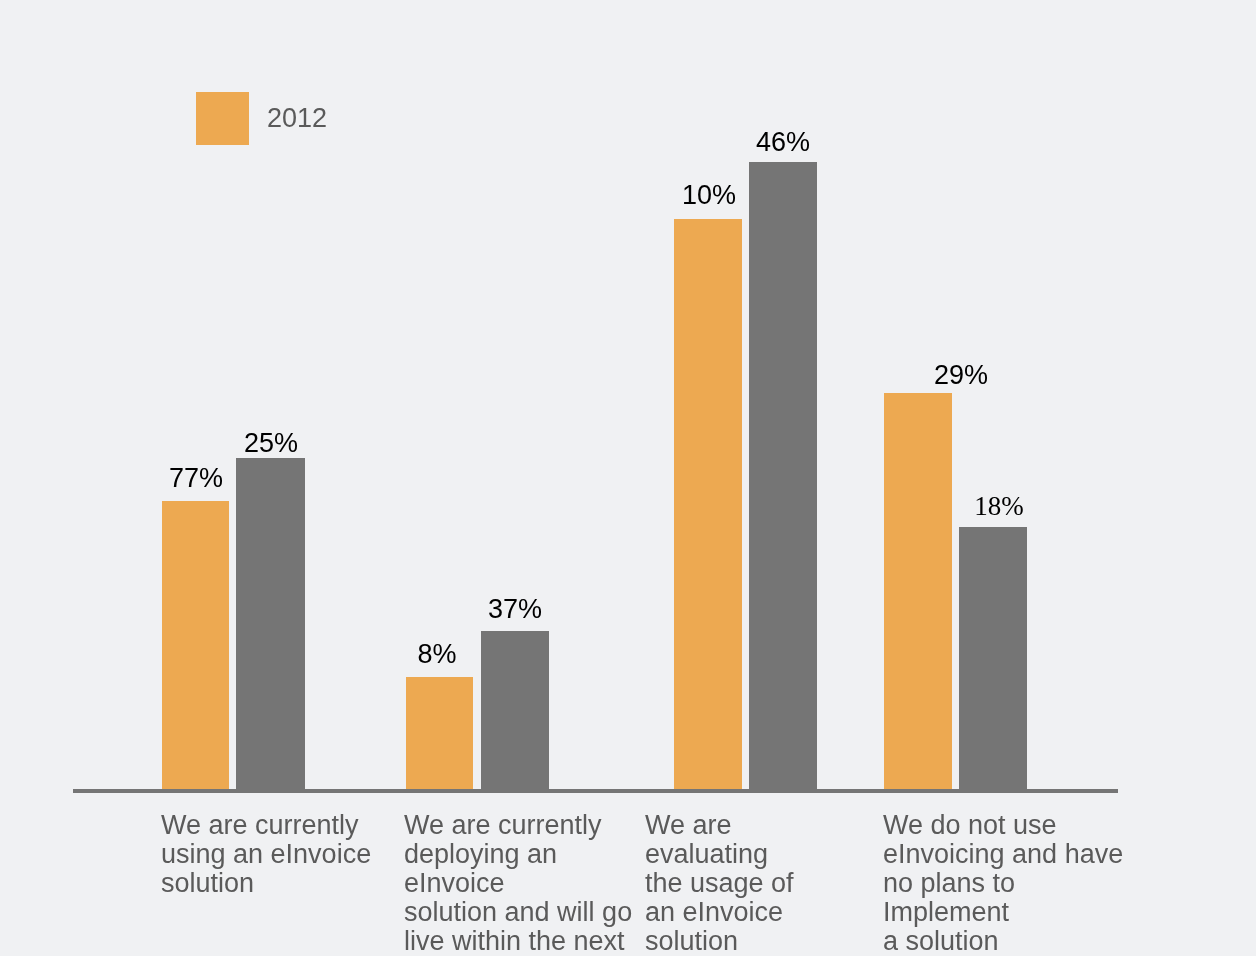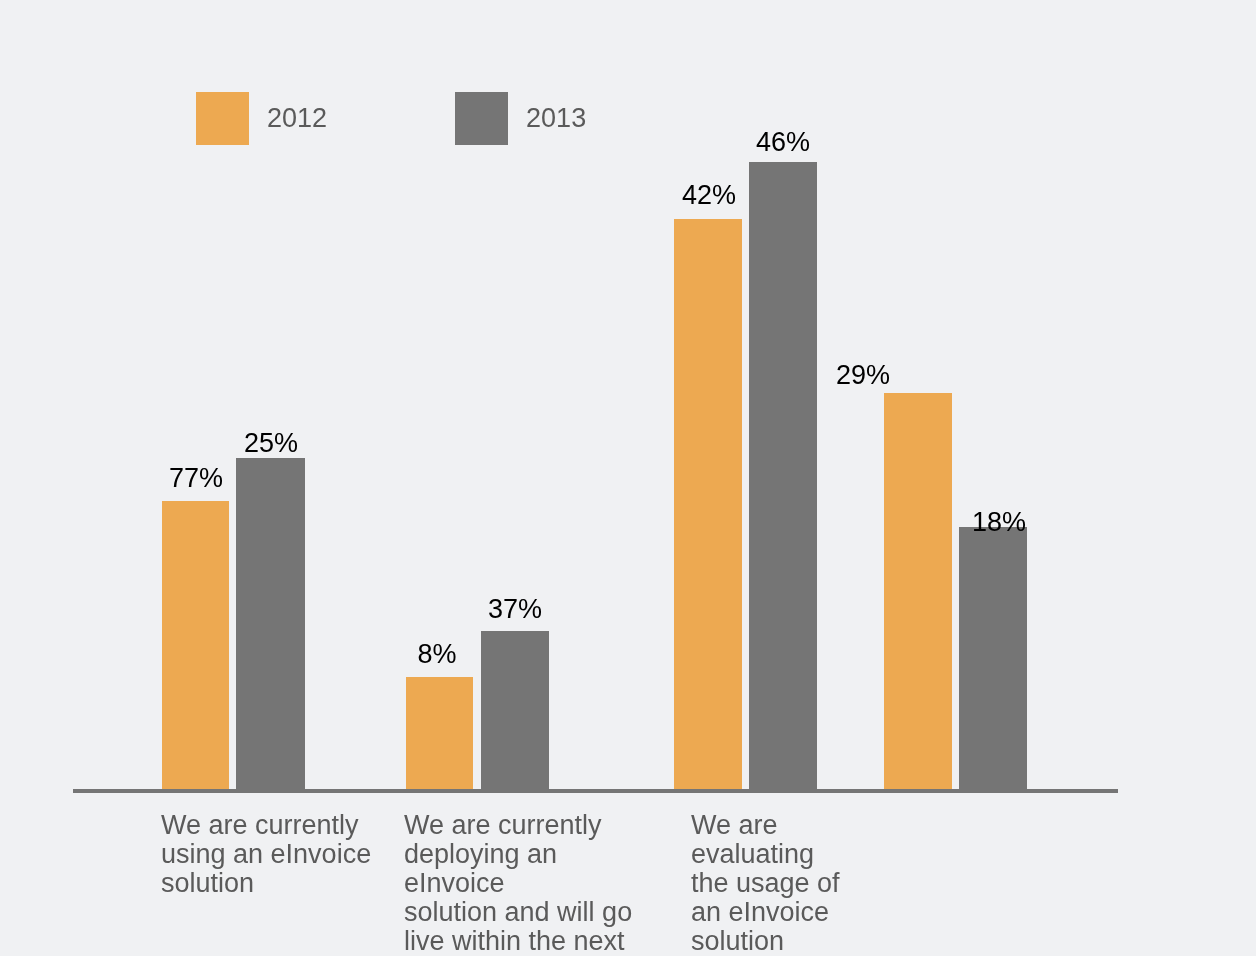--- a/index.html
+++ b/index.html
@@ -100,62 +100,62 @@
 </head>
 <body>
 
 <div id="chart-root">
 
   <div class="legend">
     <div class="legend-item">
       <span class="legend-swatch" style="background:#eda951;"></span>
       <span class="legend-label">2012</span>
     </div>
-    <div class="legend-item">
-      <span class="legend-swatch" style="background:#757575;"></span>
-      <span class="legend-label">2013</span>
-    </div>
   </div>
 
   <div class="plot">
 
     <div class="axis-line"></div>
 
     <div class="bar series-2012" style="left: 162px; width: 67px; height: 288px; background: rgb(237, 169, 81);"></div>
     <div class="bar-value" style="left:196px; top:420px;">77%</div>
 
     <div class="bar series-2013" style="left: 236px; width: 69px; height: 331px; background: rgb(117, 117, 117);"></div>
     <div class="bar-value" style="left:271px; top:385px;text-align:right;">25%</div>
 
     <div class="bar series-2012" style="left: 406px; width: 67px; height: 112px; background: rgb(237, 169, 81);"></div>
     <div class="bar-value" style="left:437px; top:596px;">8%</div>
 
     <div class="bar series-2013" style="left: 481px; width: 68px; height: 158px; background: rgb(117, 117, 117);"></div>
     <div class="bar-value" style="left:515px; top:551px;">37%</div>
 
     <div class="bar series-2012" style="left: 674px; width: 68px; height: 570px; background: rgb(237, 169, 81);"></div>
-    <div class="bar-value" style="left:709px; top:137px;">42%</div>
+    <div class="bar-value" style="left:709px; top:137px;">10%</div>
 
     <div class="bar series-2013" style="left: 749px; width: 68px; height: 627px; background: rgb(117, 117, 117);"></div>
     <div class="bar-value" style="left:783px; top:84px;">46%</div>
 
     <div class="bar series-2012" style="left: 884px; width: 68px; height: 396px; background: rgb(237, 169, 81);"></div>
-    <div class="bar-value" style="left:863px; top:317px;">29%</div>
+    <div class="bar-value" style="left:961px; top:317px;">29%</div>
 
     <div class="bar series-2013" style="left: 959px; width: 68px; height: 262px; background: rgb(117, 117, 117);"></div>
-    <div class="bar-value" style="left:999px; top:464px;">18%</div>
+    <div class="bar-value" style="left:999px; top:448px;font-family:Liberation Serif, serif;">18%</div>
 
     <div class="cat-label" style="left:161px; width:240px;">We are currently
 using an eInvoice
 solution</div>
     <div class="cat-label" style="left:404px; width:250px;">We are currently
 deploying an eInvoice
 solution and will go
 live within the next
 6 months</div>
-    <div class="cat-label" style="left:691px; width:200px;">We are
+    <div class="cat-label" style="left:645px; width:200px;">We are
 evaluating
 the usage of
 an eInvoice
 solution</div>
+    <div class="cat-label" style="left:883px; width:260px;">We do not use
+eInvoicing and have
+no plans to Implement
+a solution</div>
 
   </div>
 </div>
 
 </body></html>

